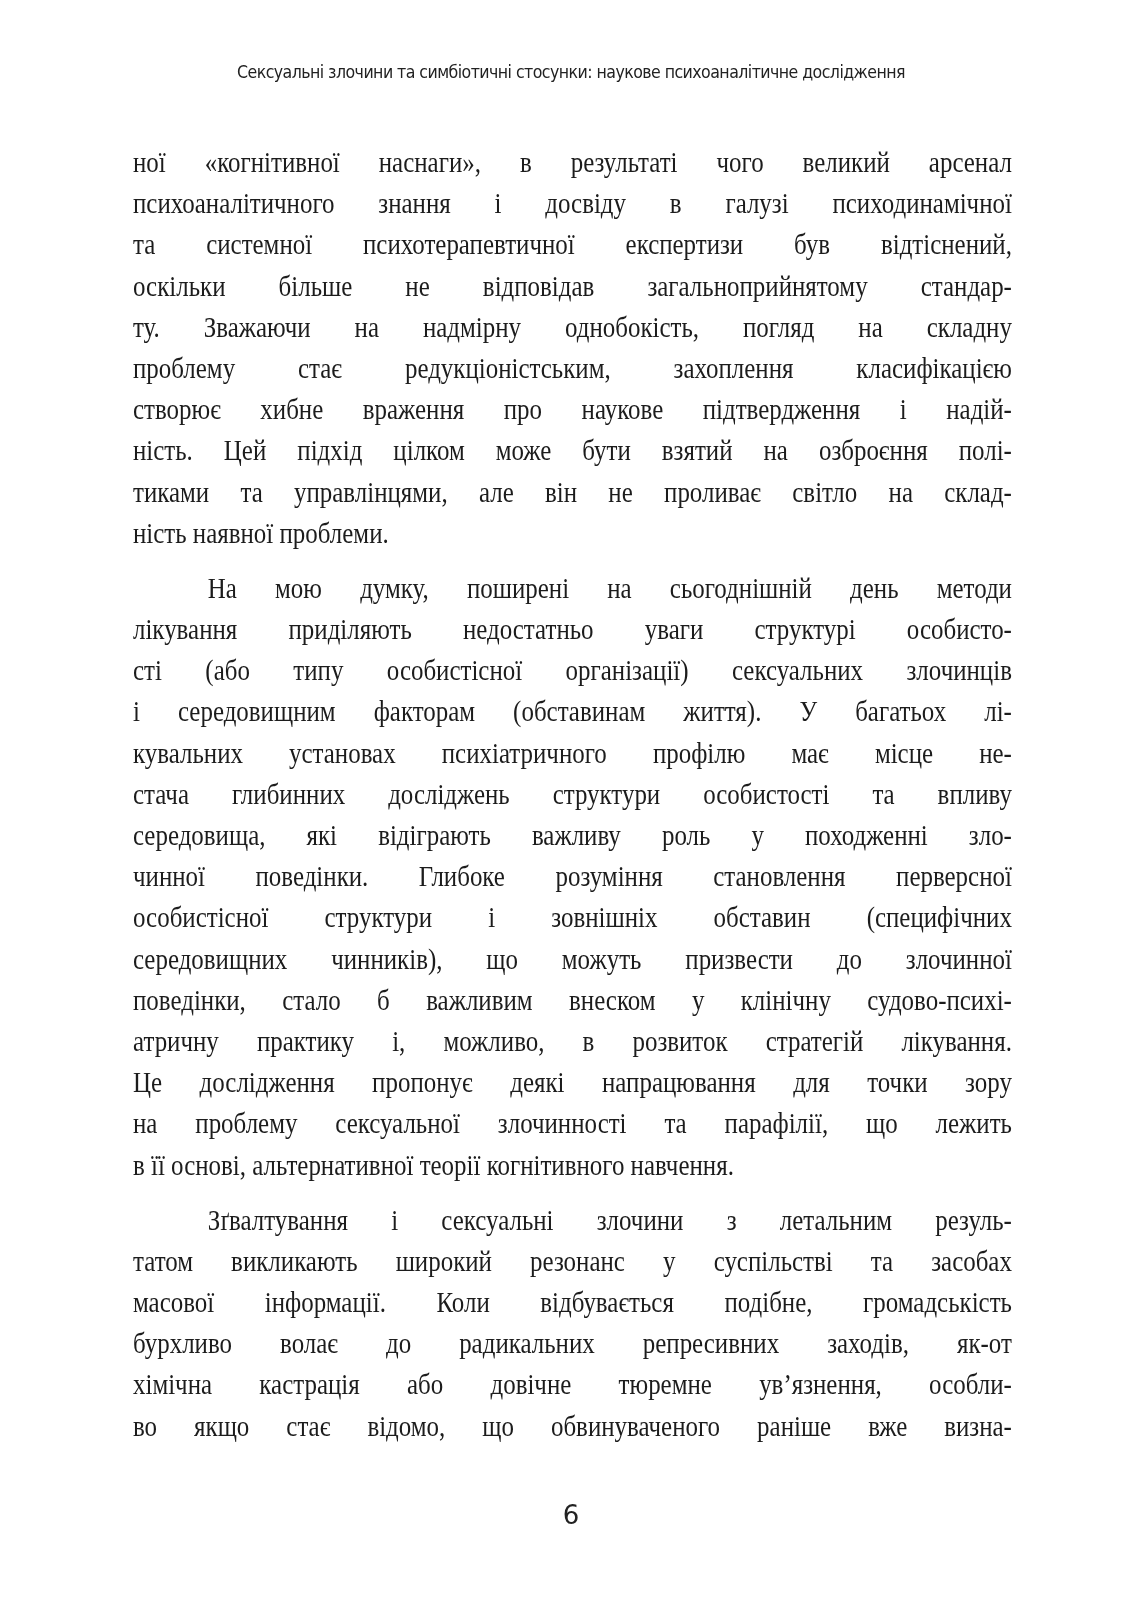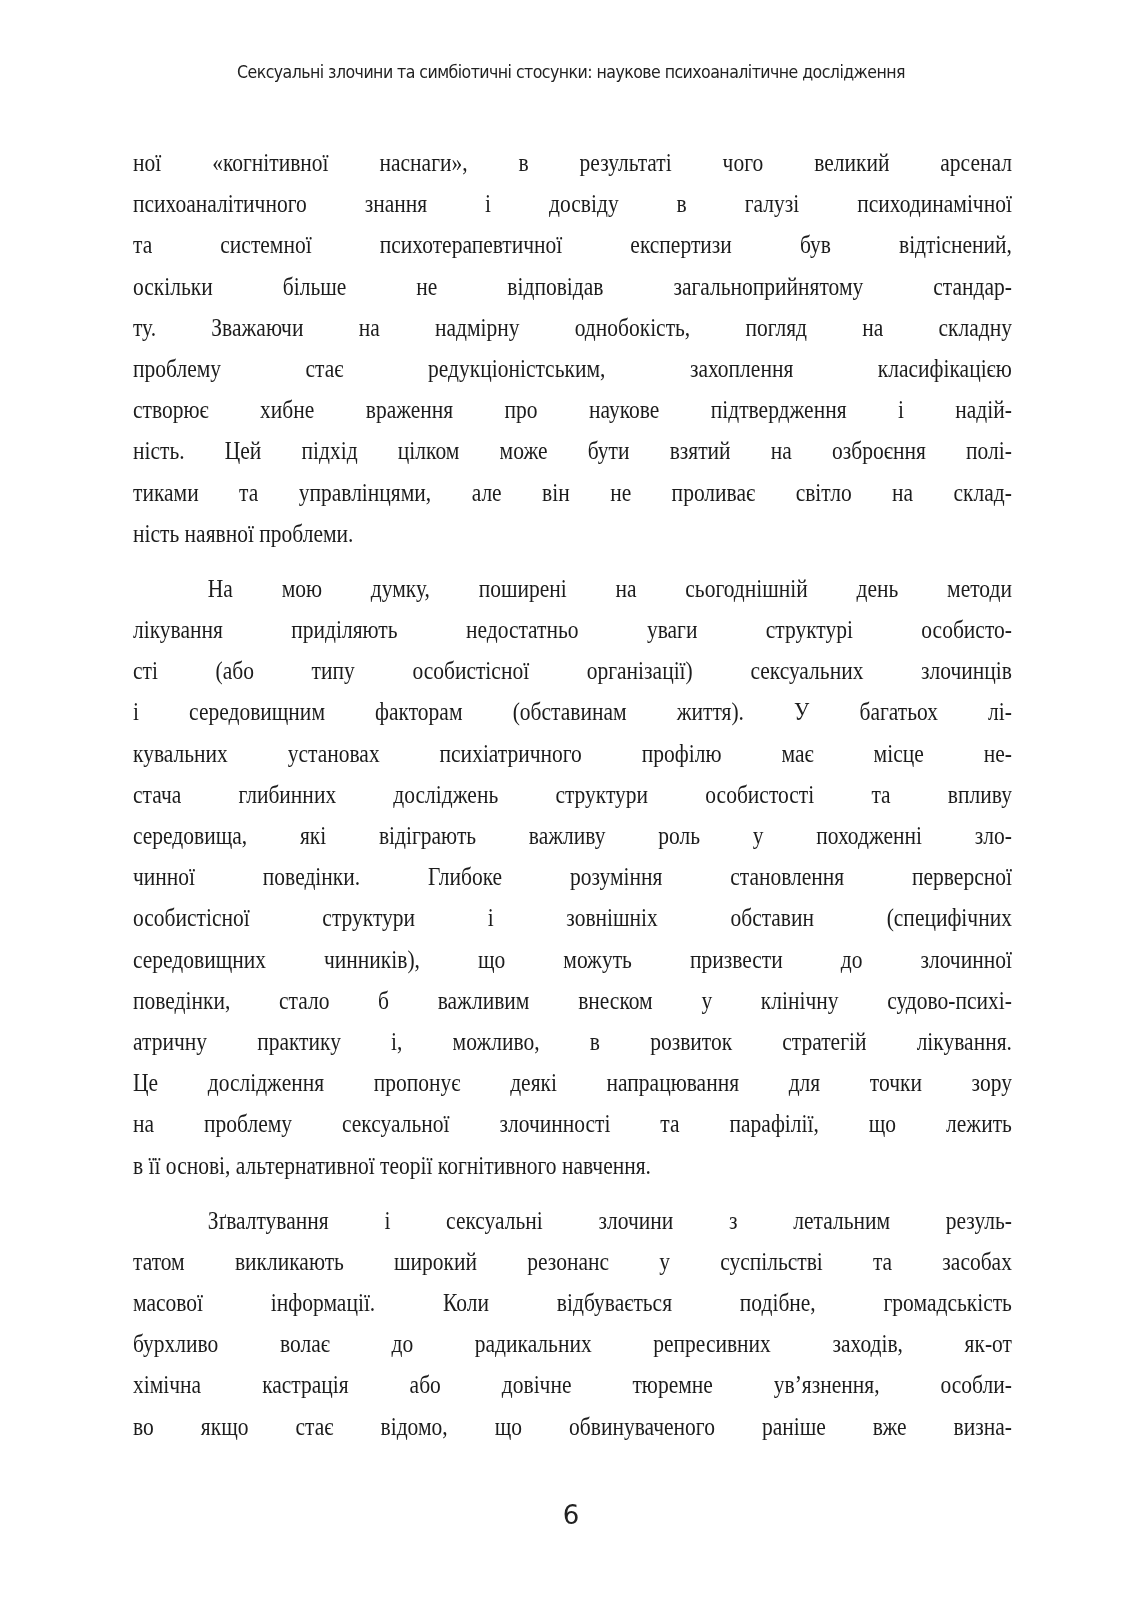--- a/index.html
+++ b/index.html
@@ -4,21 +4,21 @@
 <style>
   html, body { margin: 0; padding: 0; background: #ffffff; }
   body { width: 1142px; height: 1615px; position: relative; overflow: hidden; color: #1a1a1a; }
   .running-header {
     position: absolute; top: 62px; left: 0; width: 1142px; text-align: center;
     font-family: "DejaVu Sans", sans-serif; font-size: 17px; letter-spacing: -0.6px;
     transform: scaleX(0.93); transform-origin: 571px 0; color: #222;
   }
   .text-body {
     position: absolute; left: 133px; top: 142px; width: 879px;
-    font-family: "Liberation Serif", serif; font-size: 25px; color: #1c1c1c;
+    font-family: "Liberation Serif", serif; font-size: 29px; color: #1c1c1c;
   }
   .line {
     height: 41.2px; line-height: 41.2px; white-space: nowrap;
     text-align: justify; text-align-last: justify;
     transform: scaleX(0.86); transform-origin: 0 0; width: 1022px;
   }
   .line.last { text-align-last: left; }
   .line.indent { padding-left: 87px; box-sizing: border-box; }
   .para-gap { height: 14px; }
   .page-number {

